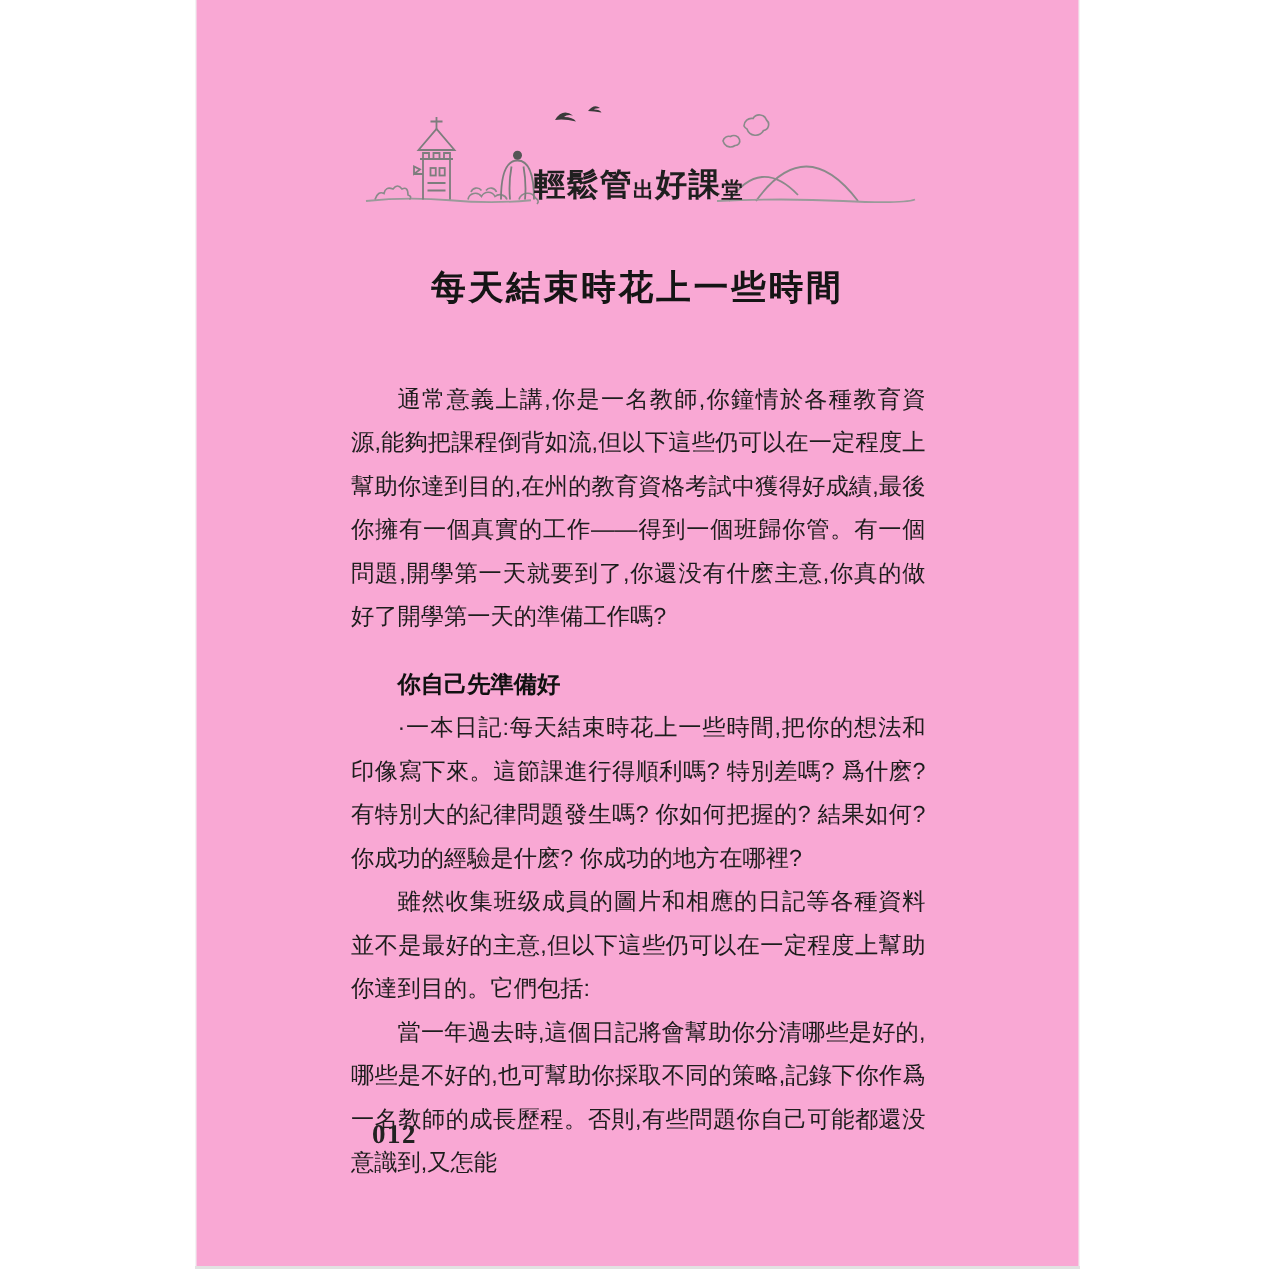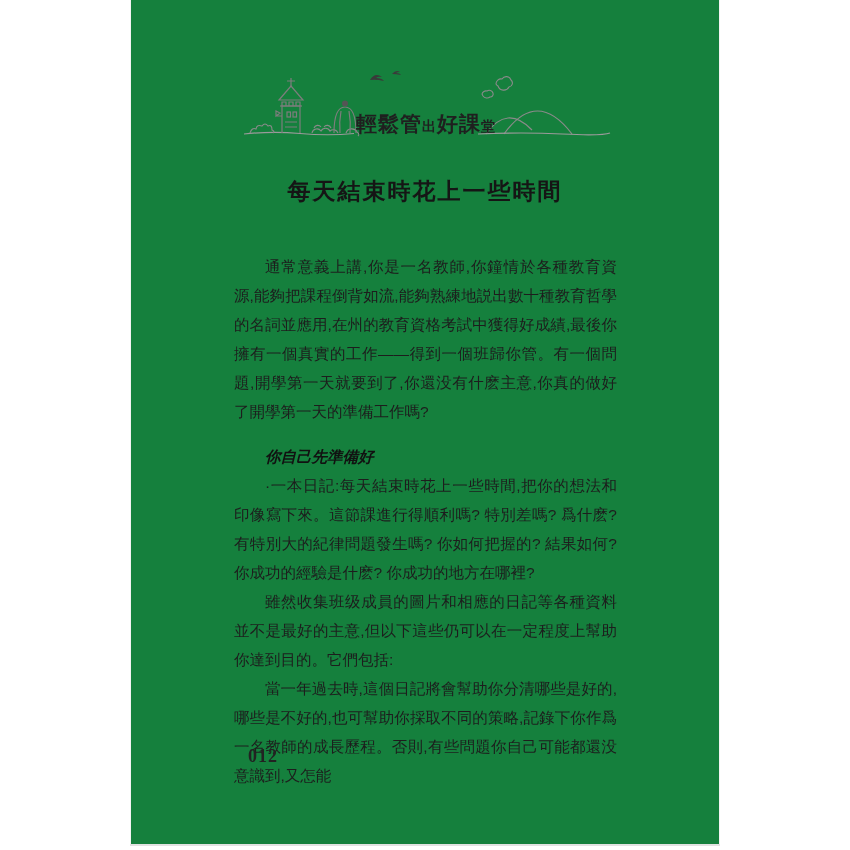--- a/index.html
+++ b/index.html
@@ -12,21 +12,21 @@
   .canvas {
     position: relative;
     width: 850px; height: 850px;
     background: #ffffff;
   }
   
   .book-page {
     position: absolute;
     left: 130px; top: 0;
     width: 590px; height: 846px;
-    background: #15803d;
+    background: #f9a8d4;
     border-bottom: 2px solid #e2e2e2;
     box-shadow: inset 1px 0 0 #f3f3f3, inset -1px 0 0 #f3f3f3;
   }
   
   .header-art {
     position: absolute;
     left: 112px; top: 70px;
     width: 372px; height: 82px;
   }
   .header-art svg { position: absolute; left: 0; top: 0; }
@@ -63,21 +63,20 @@
     line-height: 29px;
     color: #1d1d1d;
     text-align: justify;
   }
   .body-col p { text-indent: 2em; }
   .section-heading {
     font-weight: bold;
     text-indent: 2em;
     margin-top: 16px;
     color: #111;
-    font-style: italic;
   }
   
   .page-number {
     position: absolute;
     left: 118px; top: 746px;
     font-family: "Liberation Serif", serif;
     font-weight: bold;
     font-size: 18px;
     letter-spacing: 1px;
     color: #222;
@@ -145,21 +144,21 @@
         <span class="logo-big">輕鬆管</span>
         <span class="logo-small">出</span>
         <span class="logo-big">好課</span>
         <span class="logo-small">堂</span>
       </div>
     </div>
 
     <h1 class="chapter-title">每天結束時花上一些時間</h1>
 
     <div class="body-col">
-      <p>通常意義上講,你是一名教師,你鐘情於各種教育資源,能夠把課程倒背如流,能夠熟練地説出數十種教育哲學的名詞並應用,在州的教育資格考試中獲得好成績,最後你擁有一個真實的工作——得到一個班歸你管。有一個問題,開學第一天就要到了,你還没有什麽主意,你真的做好了開學第一天的準備工作嗎?</p>
+      <p>通常意義上講,你是一名教師,你鐘情於各種教育資源,能夠把課程倒背如流,但以下這些仍可以在一定程度上幫助你達到目的,在州的教育資格考試中獲得好成績,最後你擁有一個真實的工作——得到一個班歸你管。有一個問題,開學第一天就要到了,你還没有什麽主意,你真的做好了開學第一天的準備工作嗎?</p>
       <p class="section-heading">你自己先準備好</p>
       <p>·一本日記:每天結束時花上一些時間,把你的想法和印像寫下來。這節課進行得順利嗎? 特別差嗎? 爲什麽? 有特別大的紀律問題發生嗎? 你如何把握的? 結果如何? 你成功的經驗是什麽? 你成功的地方在哪裡?</p>
       <p>雖然收集班级成員的圖片和相應的日記等各種資料並不是最好的主意,但以下這些仍可以在一定程度上幫助你達到目的。它們包括:</p>
       <p>當一年過去時,這個日記將會幫助你分清哪些是好的,哪些是不好的,也可幫助你採取不同的策略,記錄下你作爲一名教師的成長歷程。否則,有些問題你自己可能都還没意識到,又怎能</p>
     </div>
 
     <div class="page-number">012</div>
 
   </div>
 </div>

